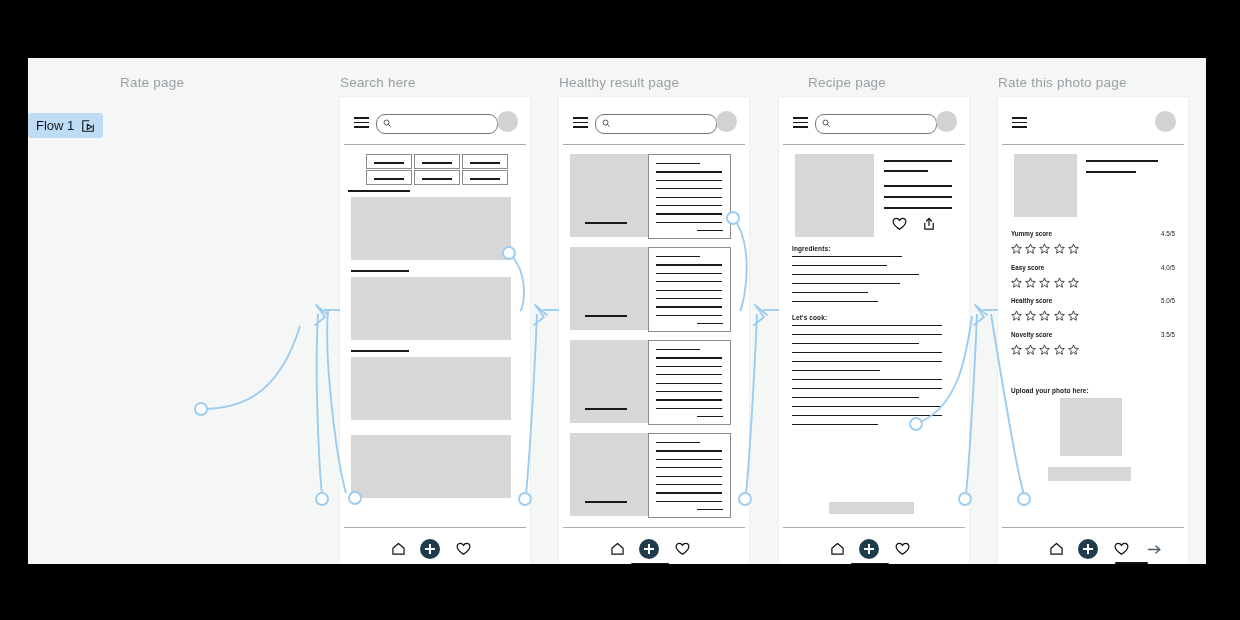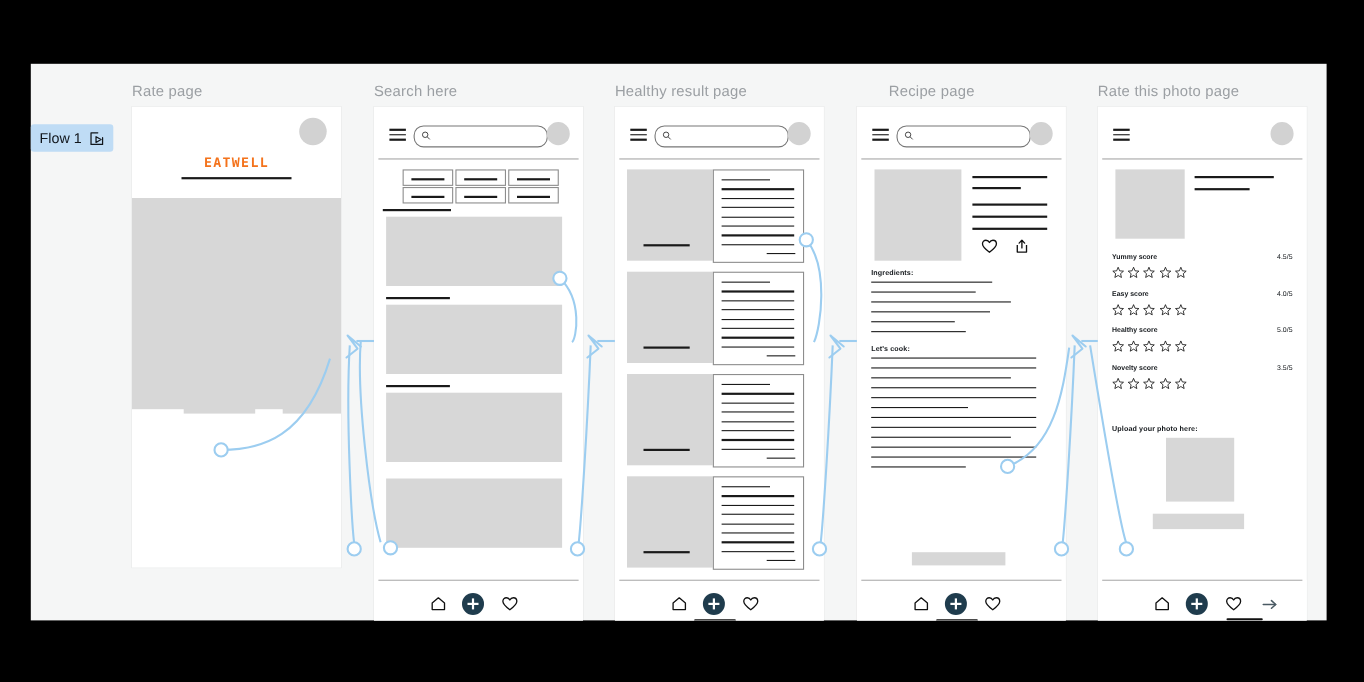--- a/index.html
+++ b/index.html
@@ -87,30 +87,20 @@
 <div id="root">
 
   <div id="canvas">
 
     <div class="frame-title" style="left:92px;top:17px;">Rate page</div>
     <div class="frame-title" style="left:312px;top:17px;">Search here</div>
     <div class="frame-title" style="left:531px;top:17px;">Healthy result page</div>
     <div class="frame-title" style="left:780px;top:17px;">Recipe page</div>
     <div class="frame-title" style="left:970px;top:17px;">Rate this photo page</div>
 
-    <div class="frame" style="left:92px;top:39px;width:190px;height:419px;">
-      <div class="phead">
-        <div class="avatar" style="right:13px;top:10px;width:25px;height:25px;"></div>
-      </div>
-      <div class="logo" style="left:0;right:0;top:44px;text-align:center;">EATWELL</div>
-      <div class="line" style="left:45px;width:100px;top:64px;height:2.2px;"></div>
-      <div class="imgbox" style="left:0;right:0;top:83px;height:192px;width:auto;"></div>
-      <div class="btnblock" style="left:47px;top:261px;width:65px;height:18px;"></div>
-      <div class="btnblock" style="left:137px;top:261px;width:62px;height:18px;"></div>
-    </div>
 
     <div class="frame" style="left:312px;top:39px;width:190px;height:474px;">
       <div class="phead">
         <div class="hamb" style="left:14px;top:20px;">
             <i></i>
             <i></i>
             <i></i>
           </div>
         <div class="searchbox" style="left:36px;top:17px;width:120px;">
           <svg class="mag" viewBox="0 0 12 12">

